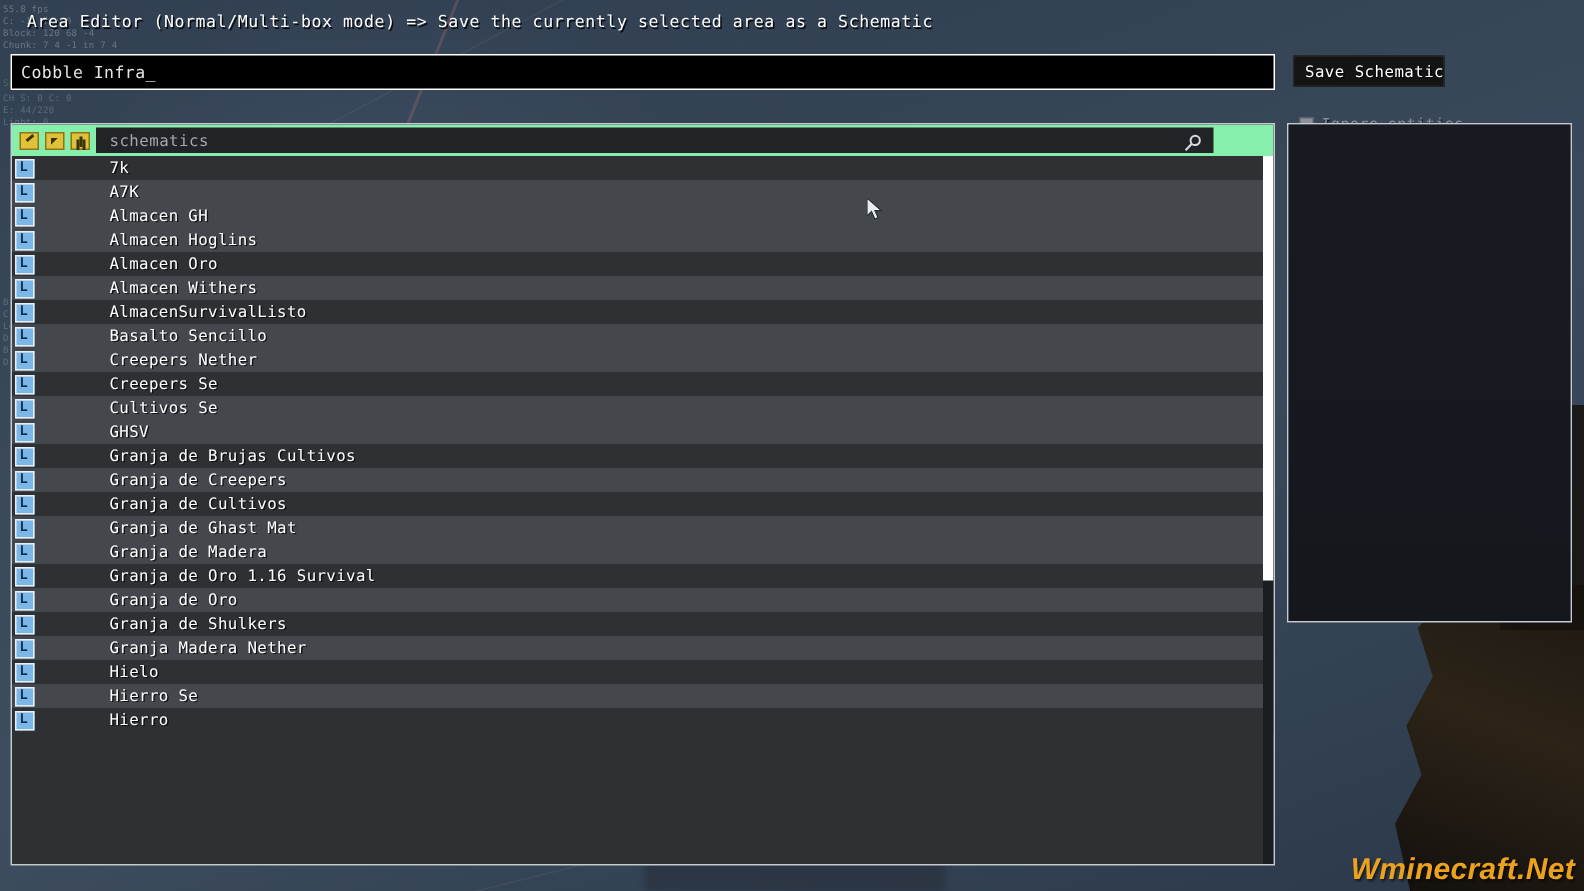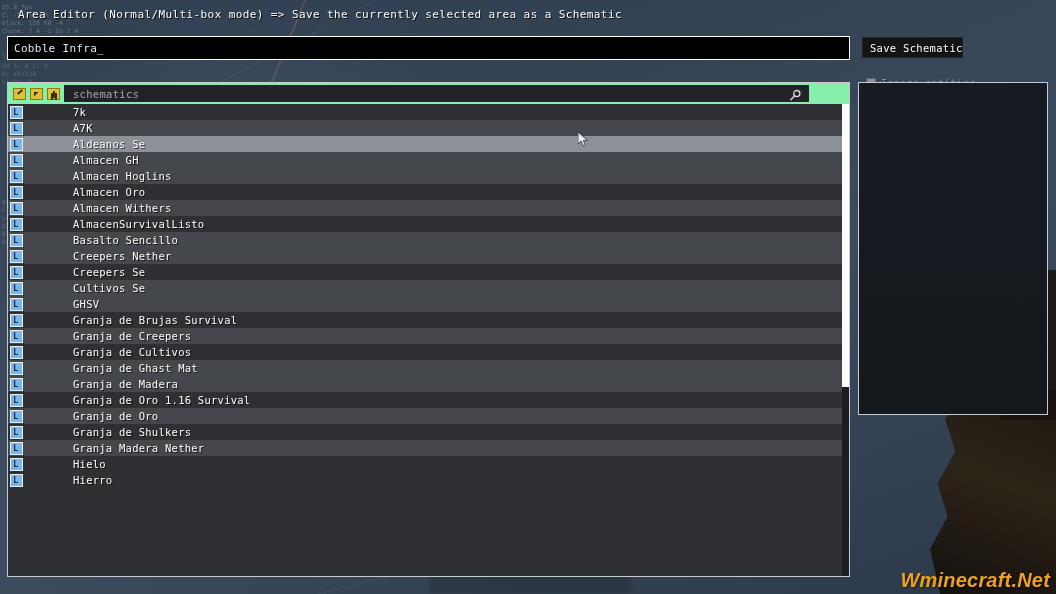--- a/index.html
+++ b/index.html
@@ -400,24 +400,20 @@
 
     <div class="list" id="file-list">
         <div class="row even">
           <div class="row-icon"></div>
           <div class="row-label">7k</div>
         </div>
         <div class="row odd">
           <div class="row-icon"></div>
           <div class="row-label">A7K</div>
         </div>
-        <div class="row even selected">
-          <div class="row-icon"></div>
-          <div class="row-label">Aldeanos Se</div>
-        </div>
         <div class="row odd">
           <div class="row-icon"></div>
           <div class="row-label">Almacen GH</div>
         </div>
         <div class="row odd">
           <div class="row-icon"></div>
           <div class="row-label">Almacen Hoglins</div>
         </div>
         <div class="row even">
           <div class="row-icon"></div>
@@ -446,21 +442,21 @@
         <div class="row odd">
           <div class="row-icon"></div>
           <div class="row-label">Cultivos Se</div>
         </div>
         <div class="row odd">
           <div class="row-icon"></div>
           <div class="row-label">GHSV</div>
         </div>
         <div class="row even">
           <div class="row-icon"></div>
-          <div class="row-label">Granja de Brujas Survival</div>
+          <div class="row-label">Granja de Brujas Cultivos</div>
         </div>
         <div class="row odd">
           <div class="row-icon"></div>
           <div class="row-label">Granja de Creepers</div>
         </div>
         <div class="row even">
           <div class="row-icon"></div>
           <div class="row-label">Granja de Cultivos</div>
         </div>
         <div class="row odd">
@@ -483,20 +479,24 @@
           <div class="row-icon"></div>
           <div class="row-label">Granja de Shulkers</div>
         </div>
         <div class="row odd">
           <div class="row-icon"></div>
           <div class="row-label">Granja Madera Nether</div>
         </div>
         <div class="row even">
           <div class="row-icon"></div>
           <div class="row-label">Hielo</div>
+        </div>
+        <div class="row odd">
+          <div class="row-icon"></div>
+          <div class="row-label">Hierro Se</div>
         </div>
         <div class="row even">
           <div class="row-icon"></div>
           <div class="row-label">Hierro</div>
         </div>
       </div>
 
     <div class="scroll-track">
       <div class="scroll-thumb" id="scroll-thumb" style="top: 0px; height: 283.2px;"></div>
     </div>

